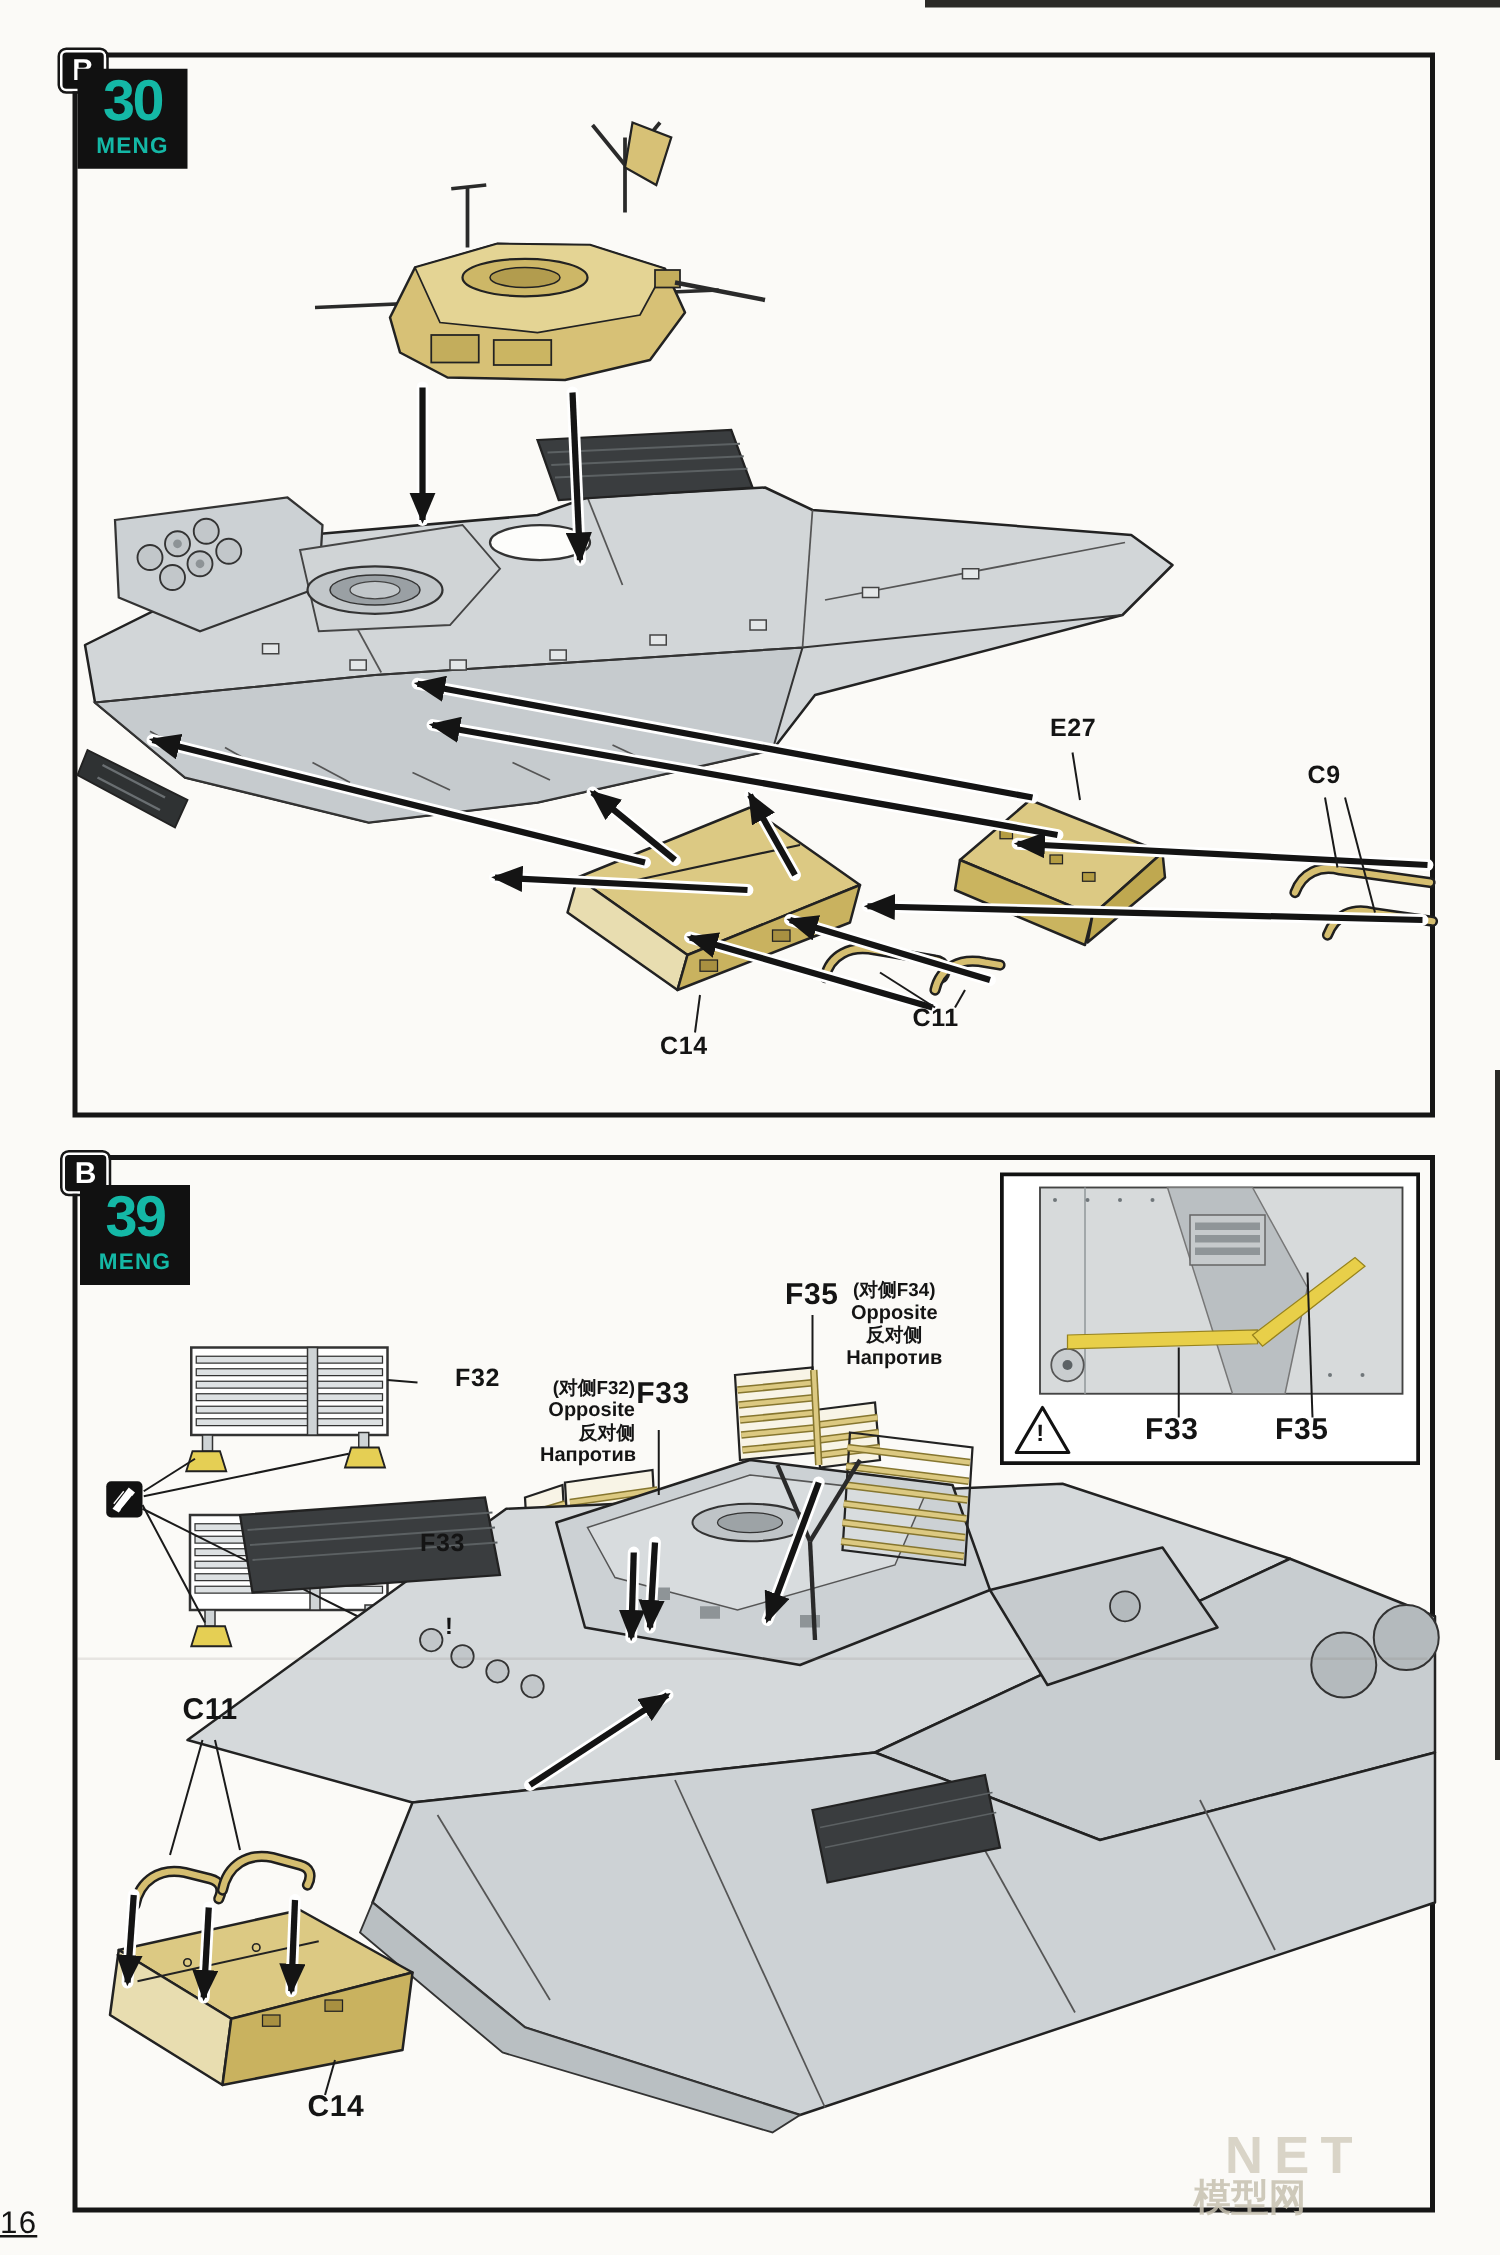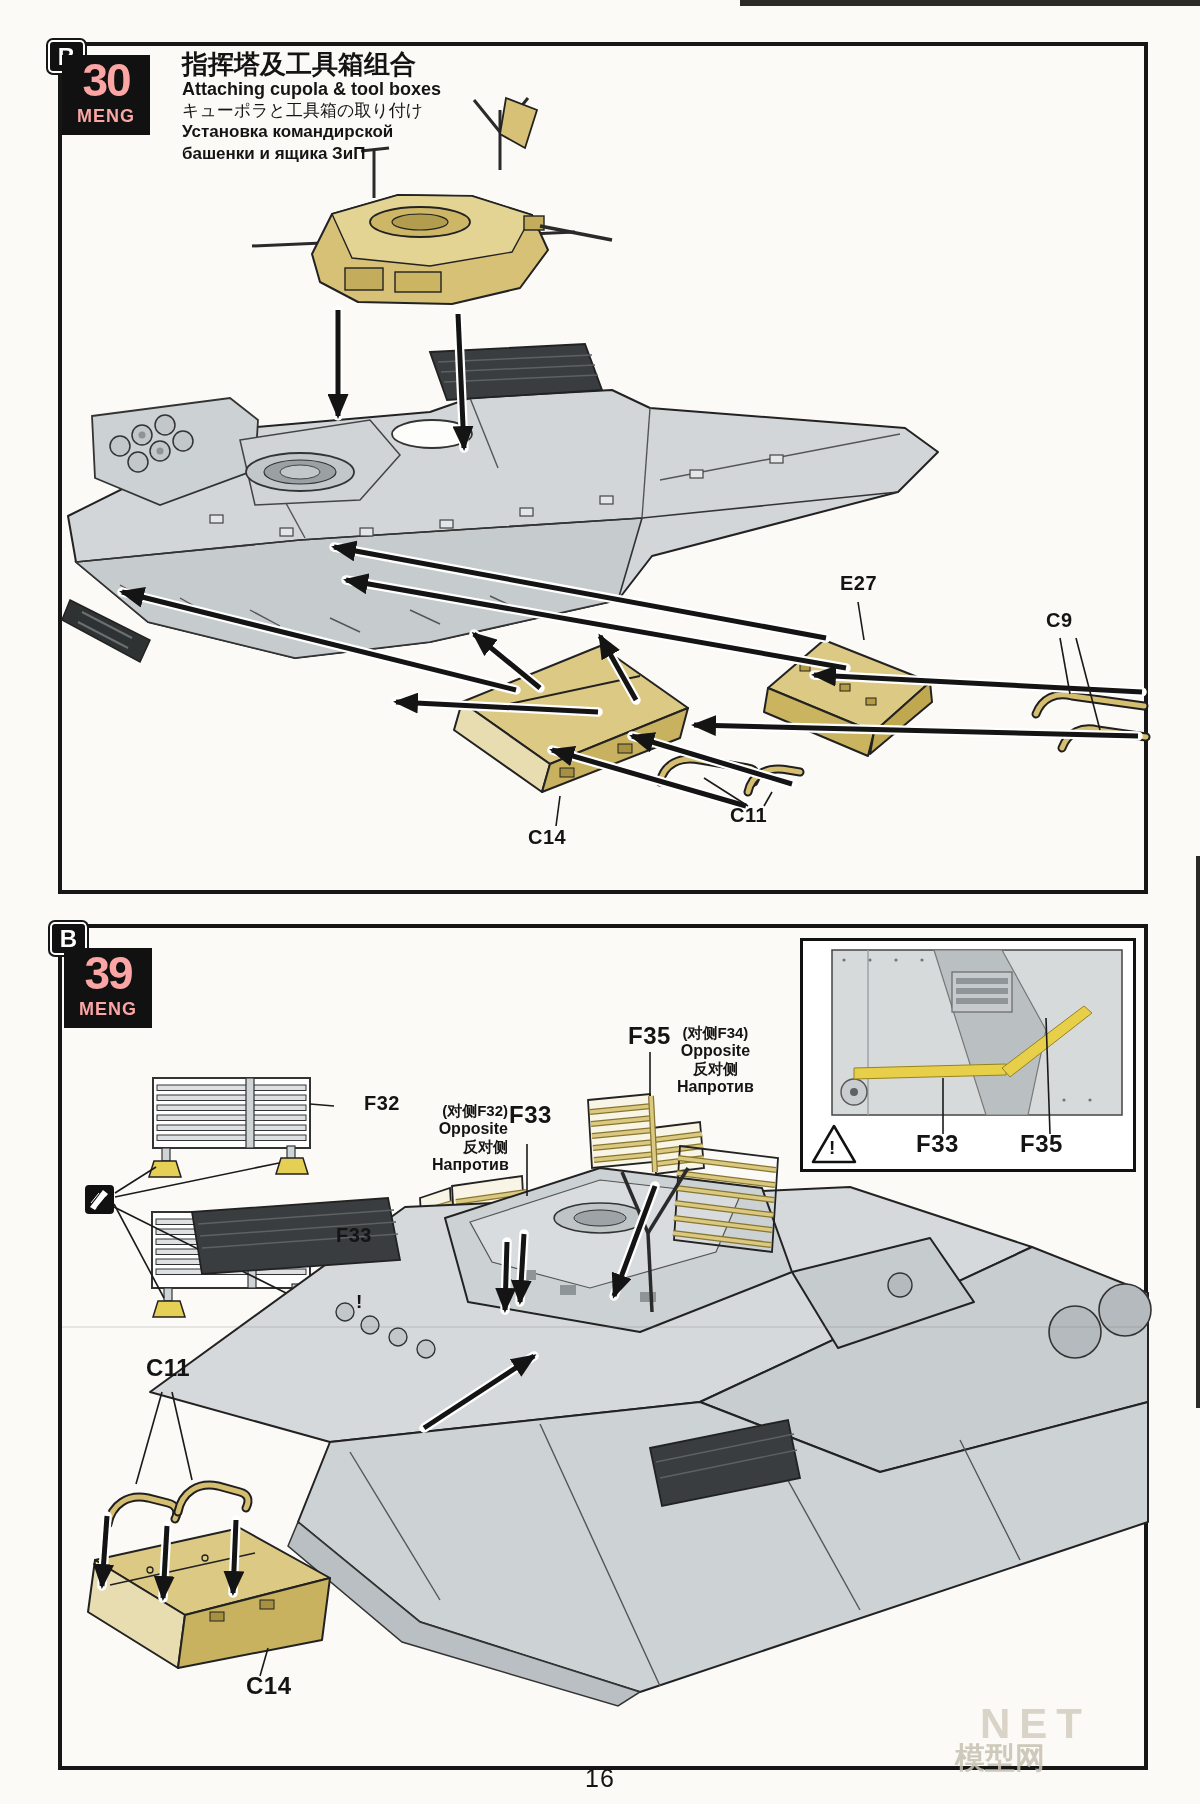--- a/index.html
+++ b/index.html
@@ -5,36 +5,36 @@
   html,body{margin:0;padding:0;background:#e9e7e3;}
   .page{position:relative;width:1200px;height:1804px;background:#fbfaf7;
         font-family:"Liberation Sans",sans-serif;color:#141414;overflow:hidden;}
   .step-box{position:absolute;border:4px solid #161616;background:transparent;z-index:0;}
   #box30{left:58px;top:42px;width:1082px;height:844px;}
   #box31{left:58px;top:924px;width:1082px;height:838px;}
   .art{position:absolute;left:0;top:0;z-index:1;pointer-events:none;}
   .hdr-badge{position:absolute;z-index:3;width:33px;height:29px;background:#111;color:#fff;
              font-weight:bold;font-size:24px;line-height:29px;text-align:center;
              border:2px solid #fff;outline:2px solid #161616;border-radius:5px;}
-  .hdr-block{position:absolute;z-index:3;width:88px;height:80px;background:#111;color:#fca5a5;text-align:center;}
+  .hdr-block{position:absolute;z-index:3;width:88px;height:80px;background:#111;color:#14b8a6;text-align:center;}
   .hdr-num{font-size:46px;font-weight:bold;line-height:50px;letter-spacing:-2px;}
   .hdr-brand{font-size:18px;font-weight:800;letter-spacing:1px;margin-top:1px;}
   .titles{position:absolute;z-index:3;left:182px;}
   .t-zh{font-size:26px;font-weight:bold;line-height:29px;}
   .t-en{font-size:18px;font-weight:bold;line-height:21px;}
   .t-ja{font-size:17px;line-height:21px;}
   .t-ru{font-size:17px;font-weight:bold;line-height:22px;}
   .part-label{position:absolute;z-index:2;font-size:20px;font-weight:bold;letter-spacing:.5px;}
   .part-label.big{font-size:24px;}
   .note-block{position:absolute;z-index:2;font-weight:bold;}
   .nl{font-size:15px;line-height:18px;}
   .nl.lat{font-size:16px;}
   .inset-frame{position:absolute;z-index:0;left:800px;top:938px;width:330px;height:228px;border:3px solid #111;background:#fff;}
   .warn-mark{position:absolute;z-index:2;font-weight:bold;font-size:19px;}
-  .pageno{position:absolute;z-index:2;left:0;right:0;top:1764px;text-align:center;font-size:25px;letter-spacing:1px;}
+  .pageno{position:absolute;z-index:2;left:0;right:0;top:1764px;text-align:left;font-size:25px;letter-spacing:1px;text-decoration:underline;}
   .wm-latin{position:absolute;z-index:2;left:980px;top:1700px;font-size:42px;font-weight:bold;
             letter-spacing:9px;color:rgba(206,199,183,0.75);}
   .wm-cjk{position:absolute;z-index:2;left:955px;top:1738px;font-size:30px;font-weight:bold;
           color:rgba(198,191,175,0.85);}
   .artifact{position:absolute;background:#2b2a27;z-index:4;}
   
   .o{stroke:#222;stroke-width:2;stroke-linejoin:round;}
   .thin{stroke:#555;stroke-width:1.4;fill:none;}
   .ld{stroke:#1a1a1a;stroke-width:1.6;fill:none;}
   .aw{stroke:#fff;stroke-width:9.5;fill:none;stroke-linecap:round;}
@@ -409,27 +409,20 @@
       <line class="ld" x1="172" y1="1392" x2="192" y2="1480"></line>
       <line class="ld" x1="268" y1="1648" x2="260" y2="1676"></line>
     </g>
   </svg>
 
   <div class="hdr-badge" style="left:48px;top:40px;">B</div>
   <div class="hdr-block" style="left:62px;top:55px;">
     <div class="hdr-num">30</div>
     <div class="hdr-brand">MENG</div>
   </div>
-  <div class="titles" style="top:50px;">
-    <div class="t-zh">指挥塔及工具箱组合</div>
-    <div class="t-en">Attaching cupola &amp; tool boxes</div>
-    <div class="t-ja">キューポラと工具箱の取り付け</div>
-    <div class="t-ru">Установка командирской</div>
-    <div class="t-ru">башенки и ящика ЗиП</div>
-  </div>
 
   <div class="part-label" style="left:840px;top:572px;">E27</div>
   <div class="part-label" style="left:1046px;top:609px;">C9</div>
   <div class="part-label" style="left:528px;top:826px;">C14</div>
   <div class="part-label" style="left:730px;top:804px;">C11</div>
 
   <div class="hdr-badge" style="left:50px;top:922px;">B</div>
   <div class="hdr-block" style="left:64px;top:948px;">
     <div class="hdr-num">39</div>
     <div class="hdr-brand">MENG</div>

